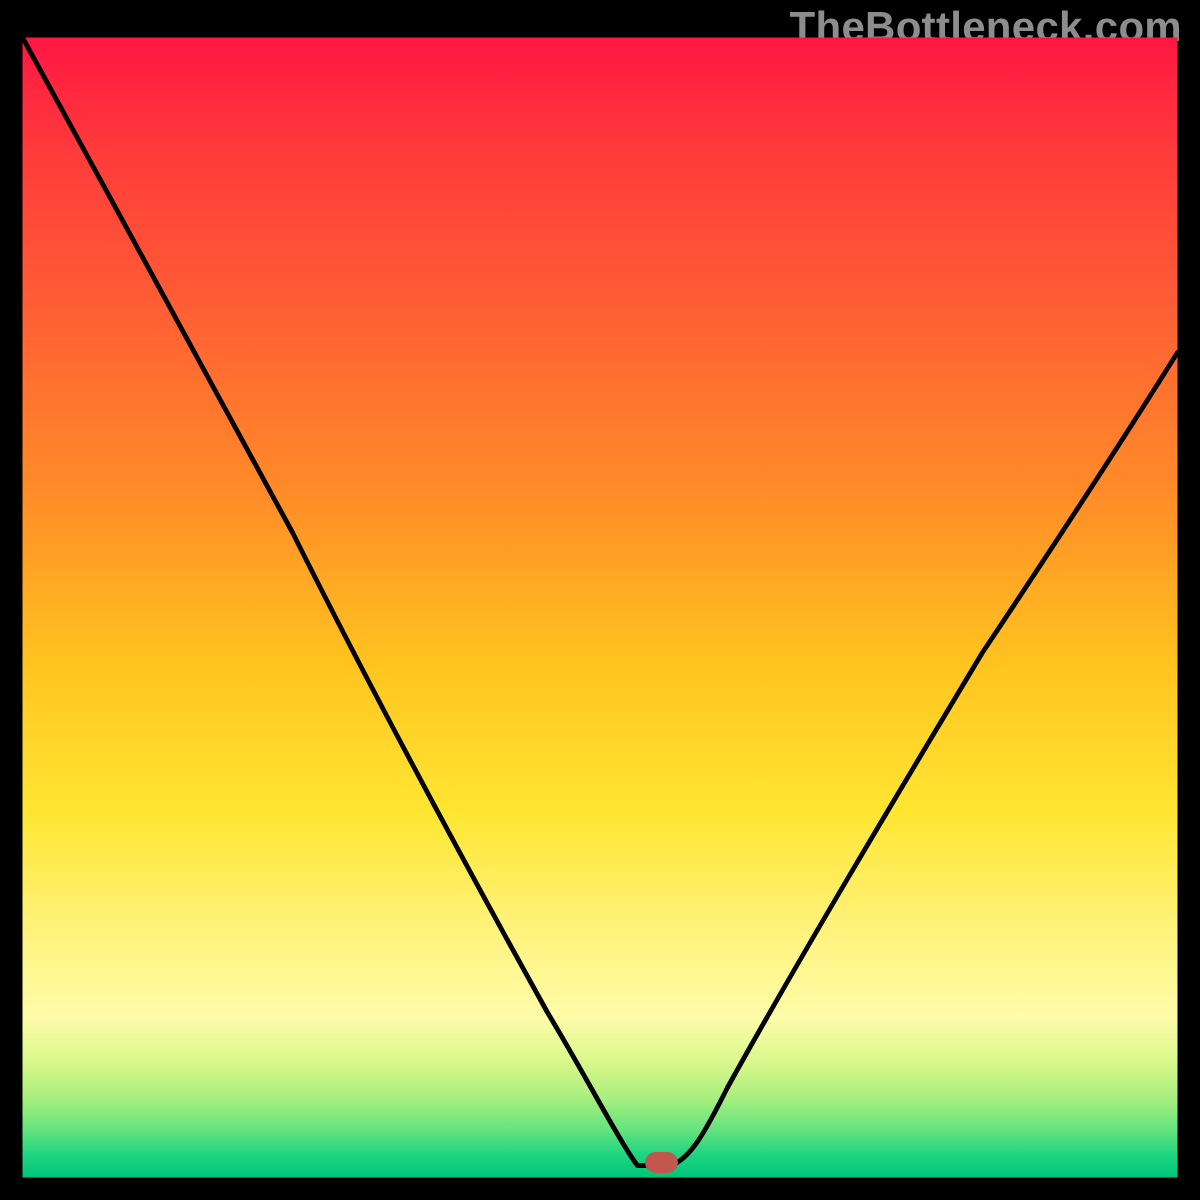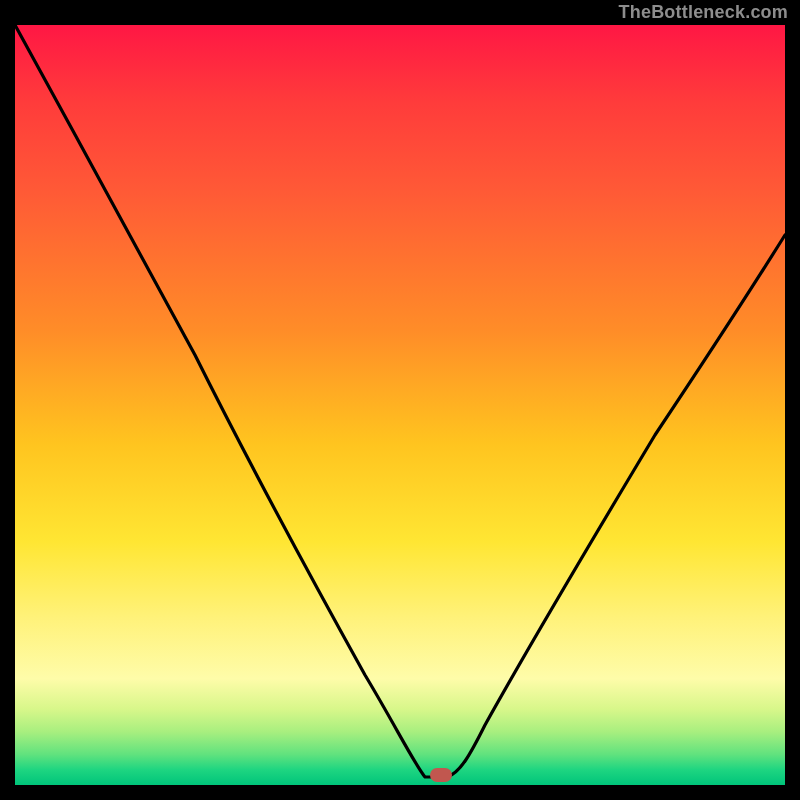--- a/index.html
+++ b/index.html
@@ -37,21 +37,21 @@
       #a8ef7f 93%,
       #60e27e 96%,
       #1ed581 98%,
       #00c47a 100%
     );
   }
   .watermark {
     position: absolute;
     top: 2px;
     right: 12px;
-    font-size: 18px;
+    font-size: 28px;
     font-weight: 600;
     color: #8d8d8d;
     letter-spacing: 0.2px;
     user-select: none;
   }
   svg.curve {
     position: absolute;
     left: 0;
     top: 0;
     width: 770px;

